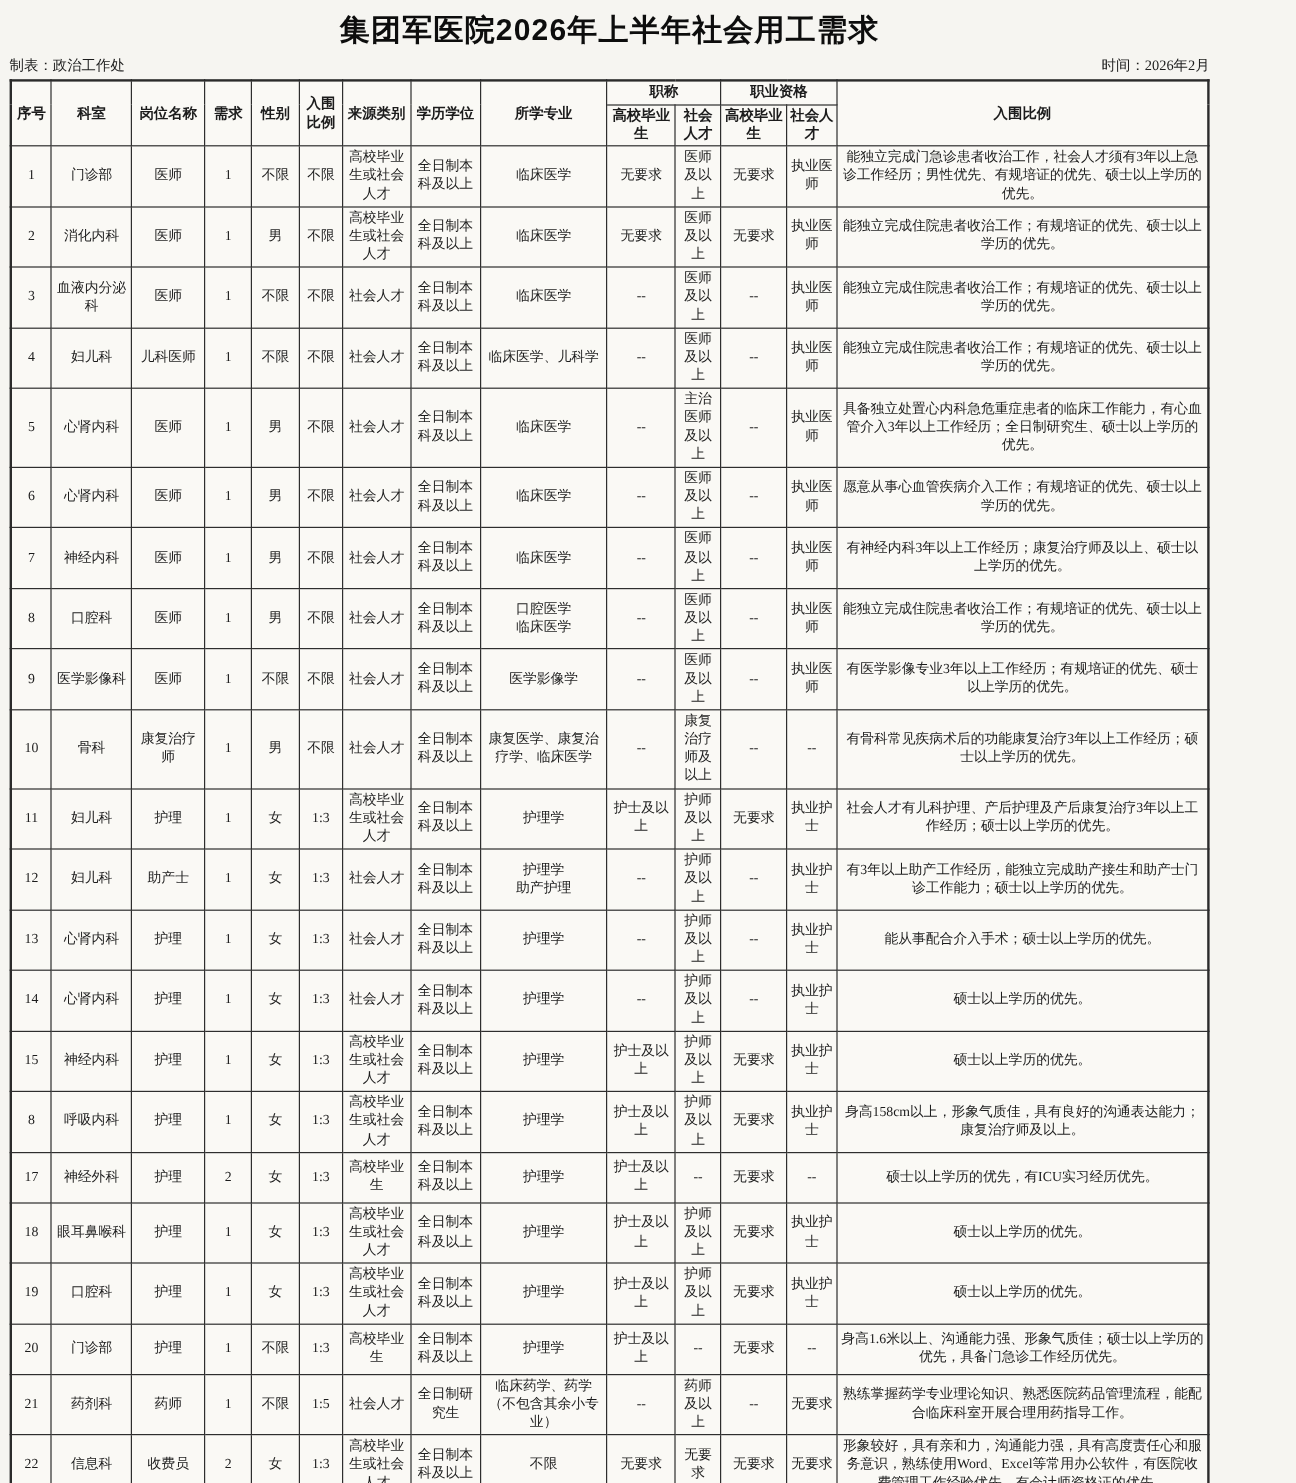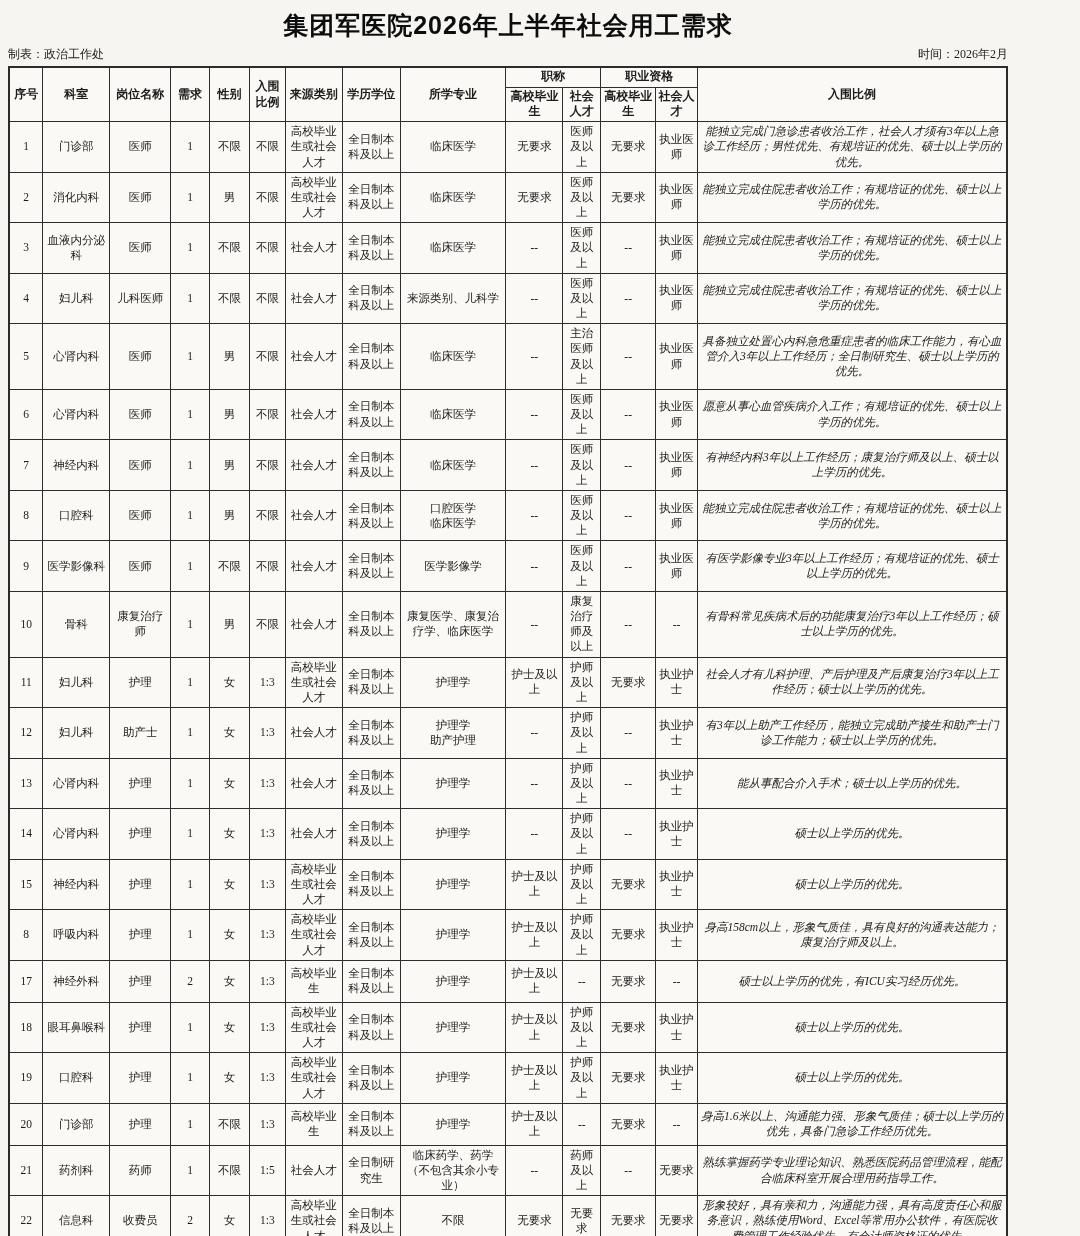--- a/index.html
+++ b/index.html
@@ -54,21 +54,20 @@
     font-weight:700;
     font-size:12px;
     padding:1px 2px;
   }
   thead tr.group-row th{height:20px;}
   thead tr.sub-row th{height:28px;}
   tbody td{height:42px;}
   td.col-other{
     text-align:left;
     padding:2px 6px;
-    font-style:italic;
   }
   td.col-major, td.col-education, td.col-source{
     white-space:pre-line;
   }
   td.col-seq{font-size:11.5px;}
 </style>
 </head>
 <body>
 
 <div class="page">
@@ -170,21 +169,21 @@
         </tr>
         <tr>
           <td class="col-seq">4</td>
           <td class="col-dept">妇儿科</td>
           <td class="col-position">儿科医师</td>
           <td class="col-demand">1</td>
           <td class="col-gender">不限</td>
           <td class="col-ratio">不限</td>
           <td class="col-source">社会人才</td>
           <td class="col-education">全日制本科及以上</td>
-          <td class="col-major">来源类别、儿科学</td>
+          <td class="col-major">临床医学、儿科学</td>
           <td class="col-title_grad">--</td>
           <td class="col-title_social">医师及以上</td>
           <td class="col-qual_grad">--</td>
           <td class="col-qual_social">执业医师</td>
           <td class="col-other">能独立完成住院患者收治工作；有规培证的优先、硕士以上学历的优先。</td>
         </tr>
         <tr>
           <td class="col-seq">5</td>
           <td class="col-dept">心肾内科</td>
           <td class="col-position">医师</td>

